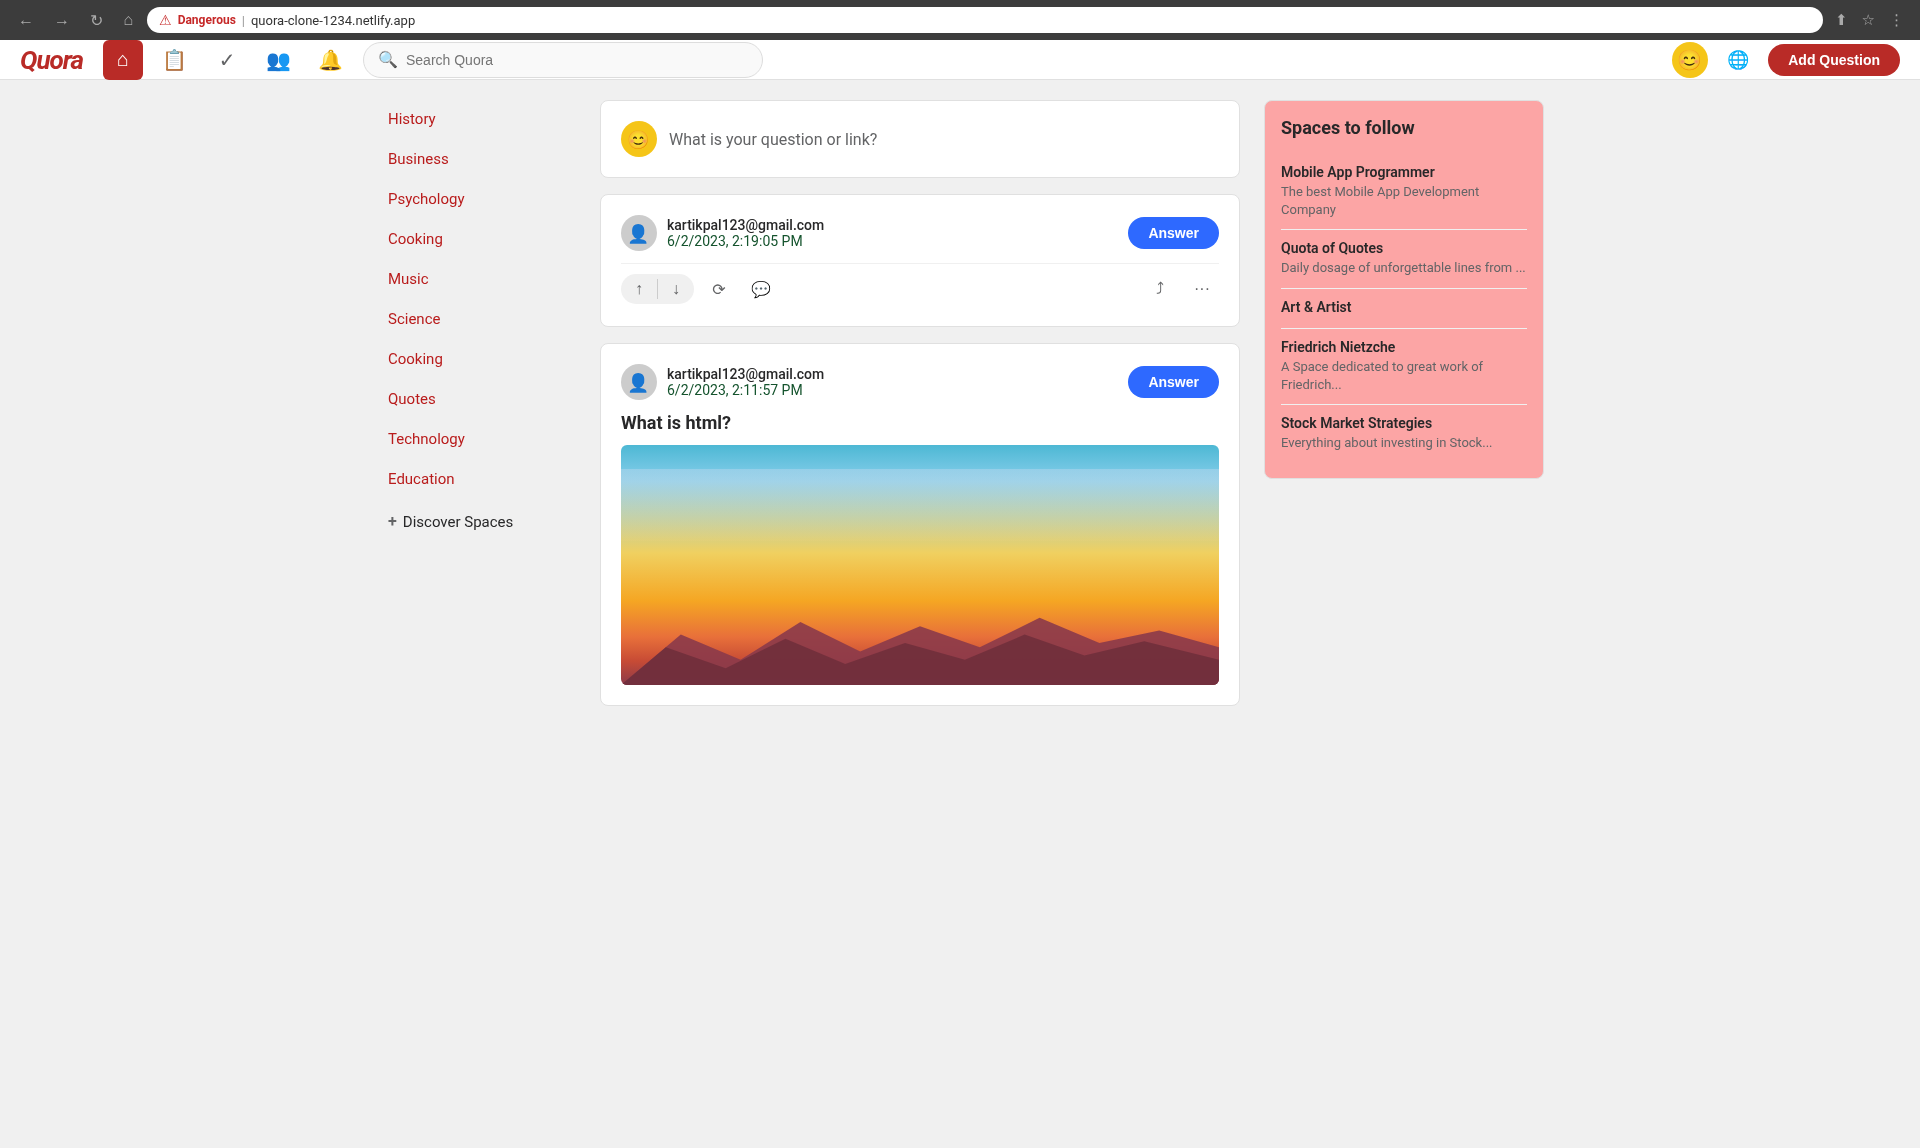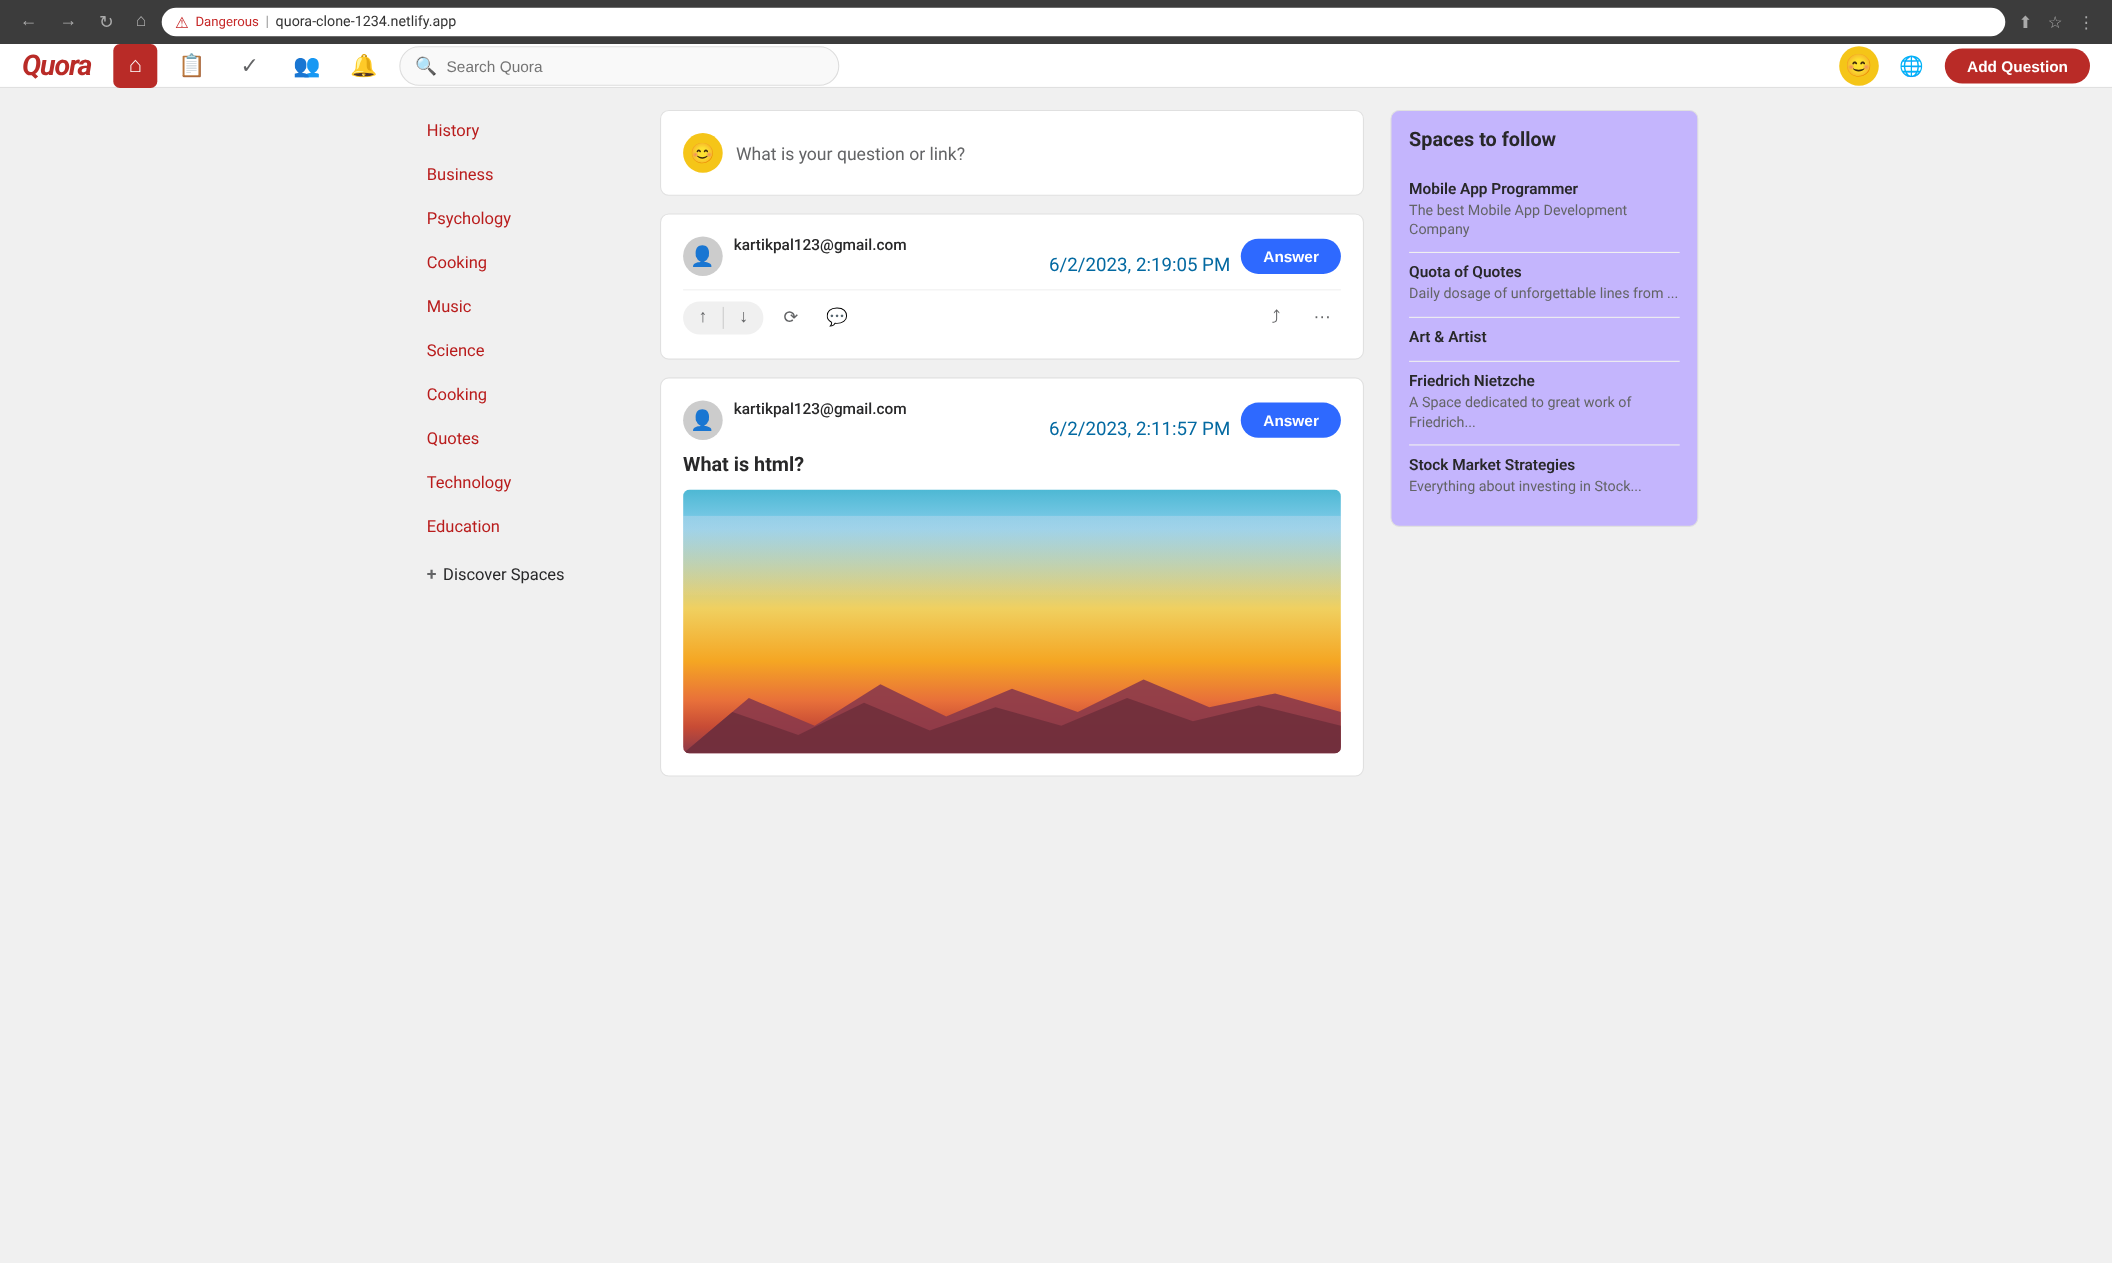--- a/index.html
+++ b/index.html
@@ -26,21 +26,21 @@
       flex: 1;
       background: #fff;
       border-radius: 20px;
       height: 26px;
       display: flex;
       align-items: center;
       padding: 0 12px;
       font-size: 13px;
       gap: 6px;
     }
-    .danger-text { color: #c62828; font-size: 12px; font-weight: 400; text-align: right; }
+    .danger-text { color: #c62828; font-size: 12px; font-weight: 700; text-align: right; }
     .separator { color: #999; }
     .url-text { color: #333; }
     .browser-actions { display: flex; gap: 6px; align-items: center; }
     .browser-action-btn { color: #aaa; background: none; border: none; font-size: 15px; cursor: pointer; padding: 4px; }
 
     
     .quora-header {
       background: #fff;
       border-bottom: 1px solid #e0e0e0;
       height: 40px;
@@ -225,21 +225,21 @@
       background: #ccc;
       flex-shrink: 0;
       display: flex;
       align-items: center;
       justify-content: center;
       color: #fff;
       font-size: 18px;
     }
     .post-meta { flex: 1; }
     .post-author { font-size: 14px; color: #282829; font-weight: 500; }
-    .post-time { font-size: 17px; color: #0369a1; text-align: right; }
+    .post-time { font-size: 14px; color: #14532d; }
     .answer-btn {
       background: #2e69ff;
       color: #fff;
       border: none;
       border-radius: 20px;
       padding: 8px 20px;
       font-size: 14px;
       font-weight: 600;
       cursor: pointer;
     }
@@ -327,21 +327,21 @@
       height: 35%;
     }
     .mountain-svg { width: 100%; height: 100%; }
 
     
     .right-sidebar {
       width: 280px;
       flex-shrink: 0;
     }
     .spaces-card {
-      background: #c4b5fd;
+      background: #fca5a5;
       border-radius: 8px;
       border: 1px solid #e0e0e0;
       padding: 16px;
     }
     .spaces-title {
       font-size: 18px;
       font-weight: 700;
       color: #282829;
       margin-bottom: 16px;
     }

